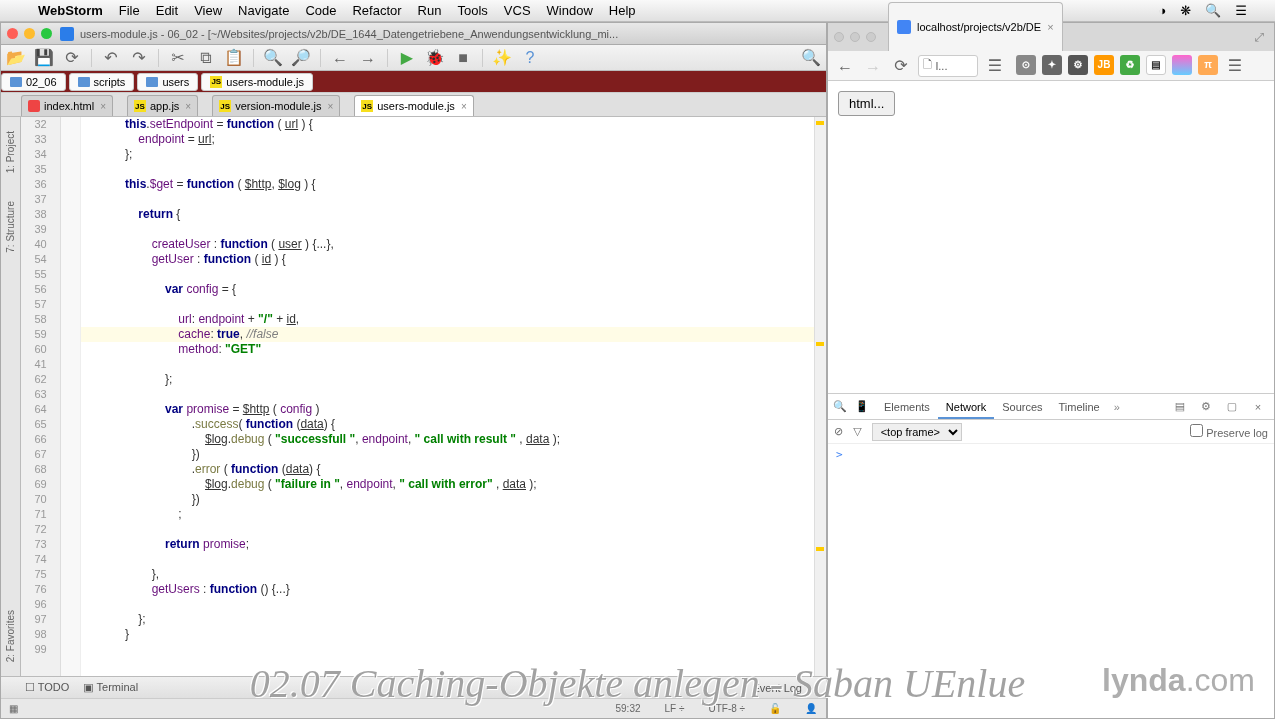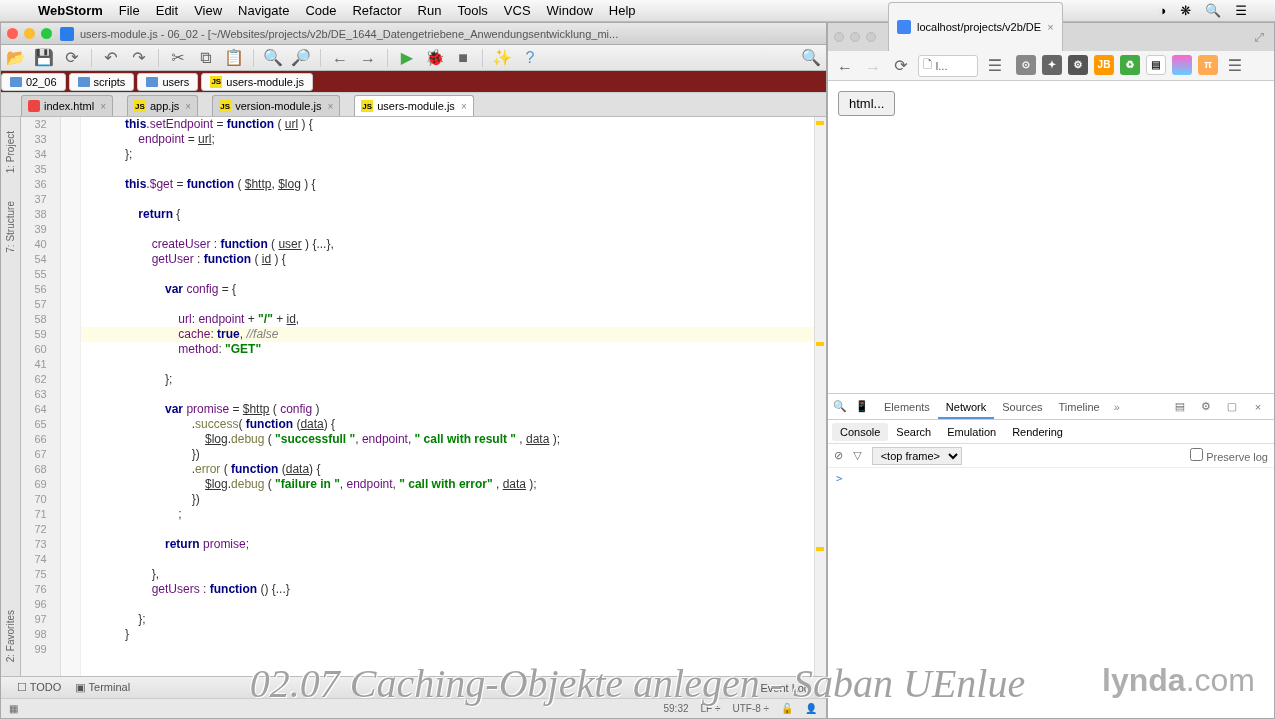--- a/index.html
+++ b/index.html
@@ -44,25 +44,25 @@
 .gutter { width: 40px; background: #f0f0f0; color: #999; text-align: center; padding: 0 6px; border-right: 1px solid #ddd; line-height: 15px; font-size: 11px; }
 .fold-col { width: 20px; background: #f8f8f8; border-right: 1px solid #eee; line-height: 15px; font-size: 10px; color: #aaa; text-align: center; }
 .code { flex: 1; padding-left: 4px; line-height: 15px; white-space: pre; color: #333; position: relative; overflow: hidden;}
 .code .hl-line { position: absolute; left: 0; right: 0; height: 15px; background: #fffce6; z-index: 0; }
 .code .ln { position: relative; z-index: 1; height: 15px; }
 .kw { color: #000080; font-weight: bold; } .this { color: #000080; font-weight: bold;} .str { color: #008000; font-weight: bold; } .cmt { color: #808080; font-style: italic; } .prop { color: #660e7a; } .fn { color: #7a7a43; } .param { text-decoration: underline; } .bool { color: #000080; font-weight: bold;}
 
 .editor-marker { position: absolute; right: 0; top: 0; width: 12px; bottom: 0; background: #f0f0f0; border-left: 1px solid #ddd;}
 .editor-marker .mark { position: absolute; right: 2px; width: 8px; height: 4px; }
 
-.ws-bottombar { height: 22px; background: linear-gradient(#f0f0f0,#e0e0e0); border-top: 1px solid #bbb; display: flex; align-items: center; padding: 0 16px; font-size: 11px; color: #555; gap: 14px; }
+.ws-bottombar { height: 22px; background: linear-gradient(#f0f0f0,#e0e0e0); border-top: 1px solid #bbb; display: flex; align-items: center; padding: 0 24px; font-size: 11px; color: #555; gap: 14px; }
 .ws-bottombar .right { margin-left: auto; display: flex; gap: 10px; align-items: center;}
 
 .ws-statusbar { height: 20px; background: #e8e8e8; border-top: 1px solid #ccc; display: flex; align-items: center; padding: 0 8px; font-size: 10px; color: #666; }
-.ws-statusbar .right { margin-left: auto; display: flex; gap: 12px; }
+.ws-statusbar .right { margin-left: auto; display: flex; gap: 24px; }
 
 
 .chrome-window { position: absolute; left: 827px; top: 22px; right: 0; height: 697px; background: #fff; border: 1px solid #aaa; display: flex; flex-direction: column; }
 .chrome-tabbar { height: 28px; background: #d8d8d8; display: flex; align-items: flex-end; padding: 0 6px; }
 .chrome-tabbar .traffic { margin-right: 12px; align-self: center; }
 .chrome-tabbar .traffic span { background: #ccc; border: 1px solid #bbb; width: 10px; height: 10px;}
 .chrome-tab { background: #f5f5f5; border: 1px solid #bbb; border-bottom: none; border-radius: 4px 4px 0 0; padding: 17px 8px; font-size: 11px; display: flex; align-items: center; gap: 6px; max-width: 180px;}
 .chrome-tab .favicon { width: 14px; height: 14px; background: #4285f4; border-radius: 2px;}
 .chrome-tab .ttl { overflow: hidden; text-overflow: ellipsis; white-space: nowrap; flex: 1;}
 .chrome-tab .close { color: #888; }
@@ -340,26 +340,20 @@
         <span class="dicon">📱</span>
         <span id="dt-tabs-c"><span class="dtab">Elements</span><span class="dtab active">Network</span><span class="dtab">Sources</span><span class="dtab">Timeline</span></span>
         <span style="margin-left:4px;color:#888">»</span>
         <div class="dt-right">
           <span class="dicon">▤</span>
           <span class="dicon">⚙</span>
           <span class="dicon">▢</span>
           <span class="dicon">×</span>
         </div>
       </div>
-      <div class="dt-subtabs" id="dt-subtabs">
-          <span class="dtab active">Console</span>
-          <span class="dtab">Search</span>
-          <span class="dtab">Emulation</span>
-          <span class="dtab">Rendering</span>
-        </div>
       <div class="dt-filters">
         <span>⊘</span>
         <span>▽</span>
         <select><option>&lt;top frame&gt;</option></select>
         <span style="margin-left:auto"></span>
         <label><input type="checkbox" style=""> <span>Preserve log</span></label>
       </div>
       <div class="dt-console">&gt;</div>
     </div>
   </div>

